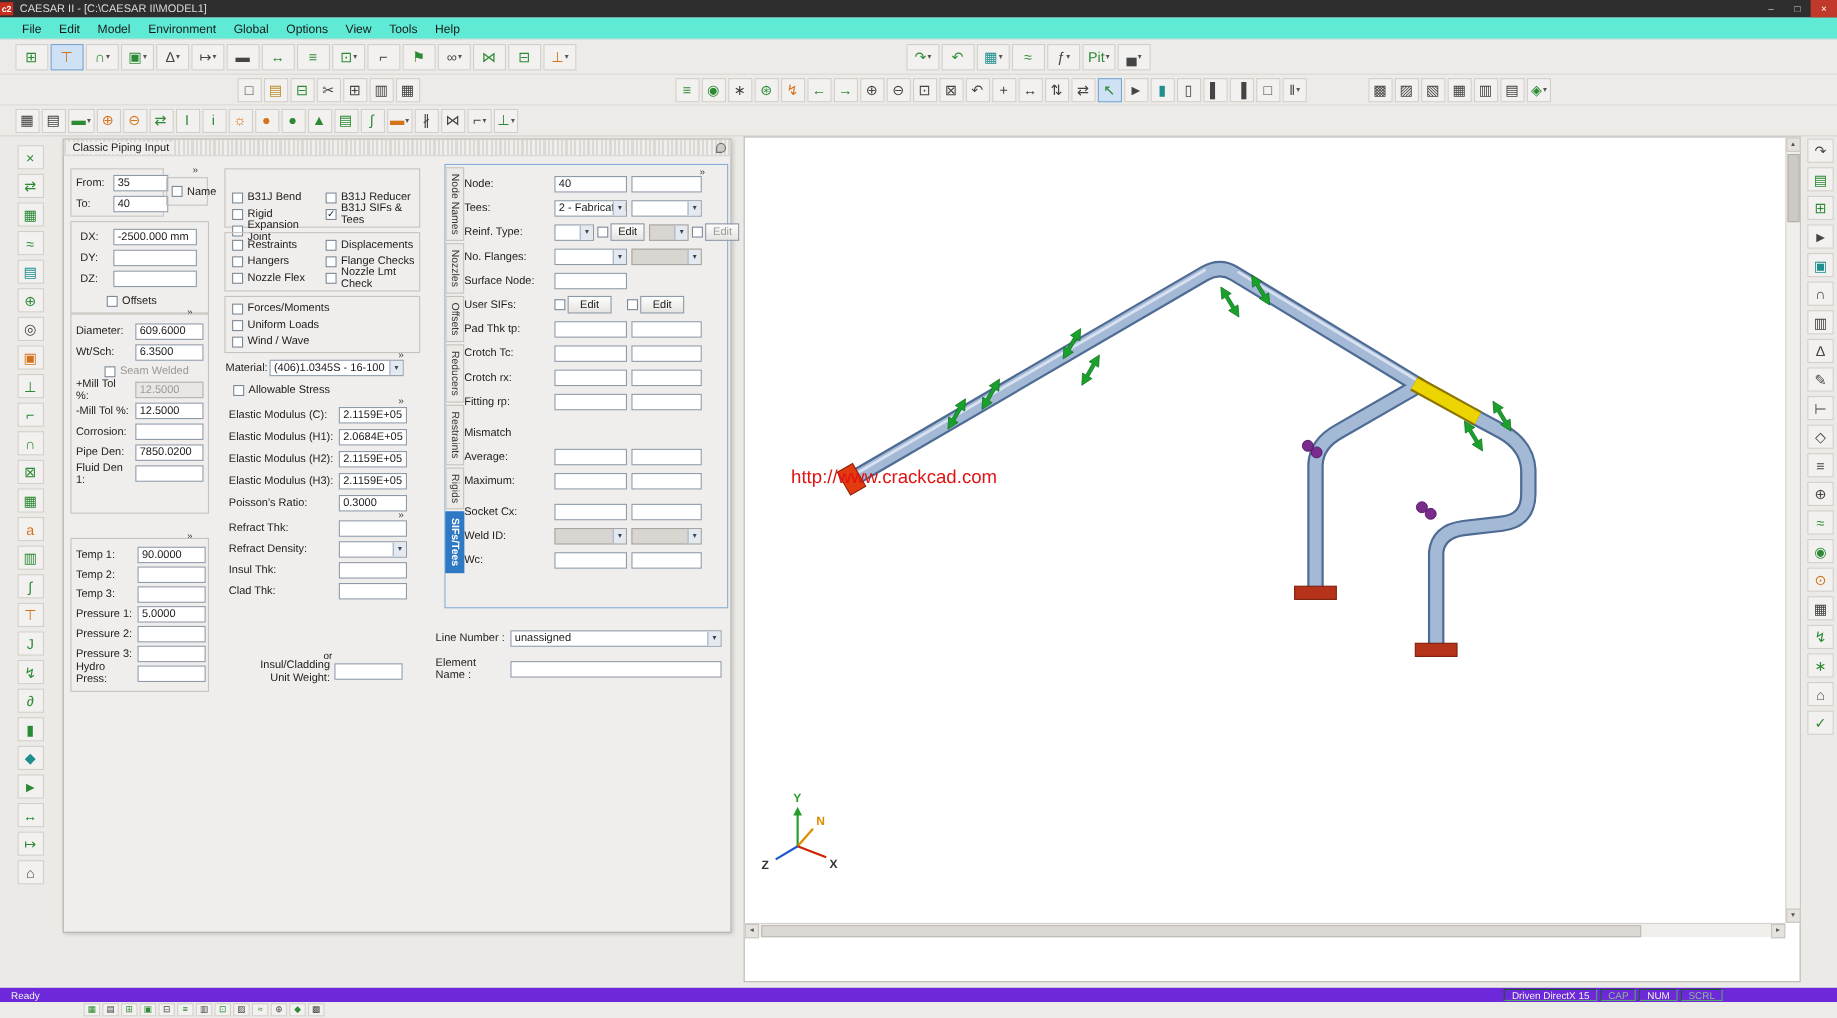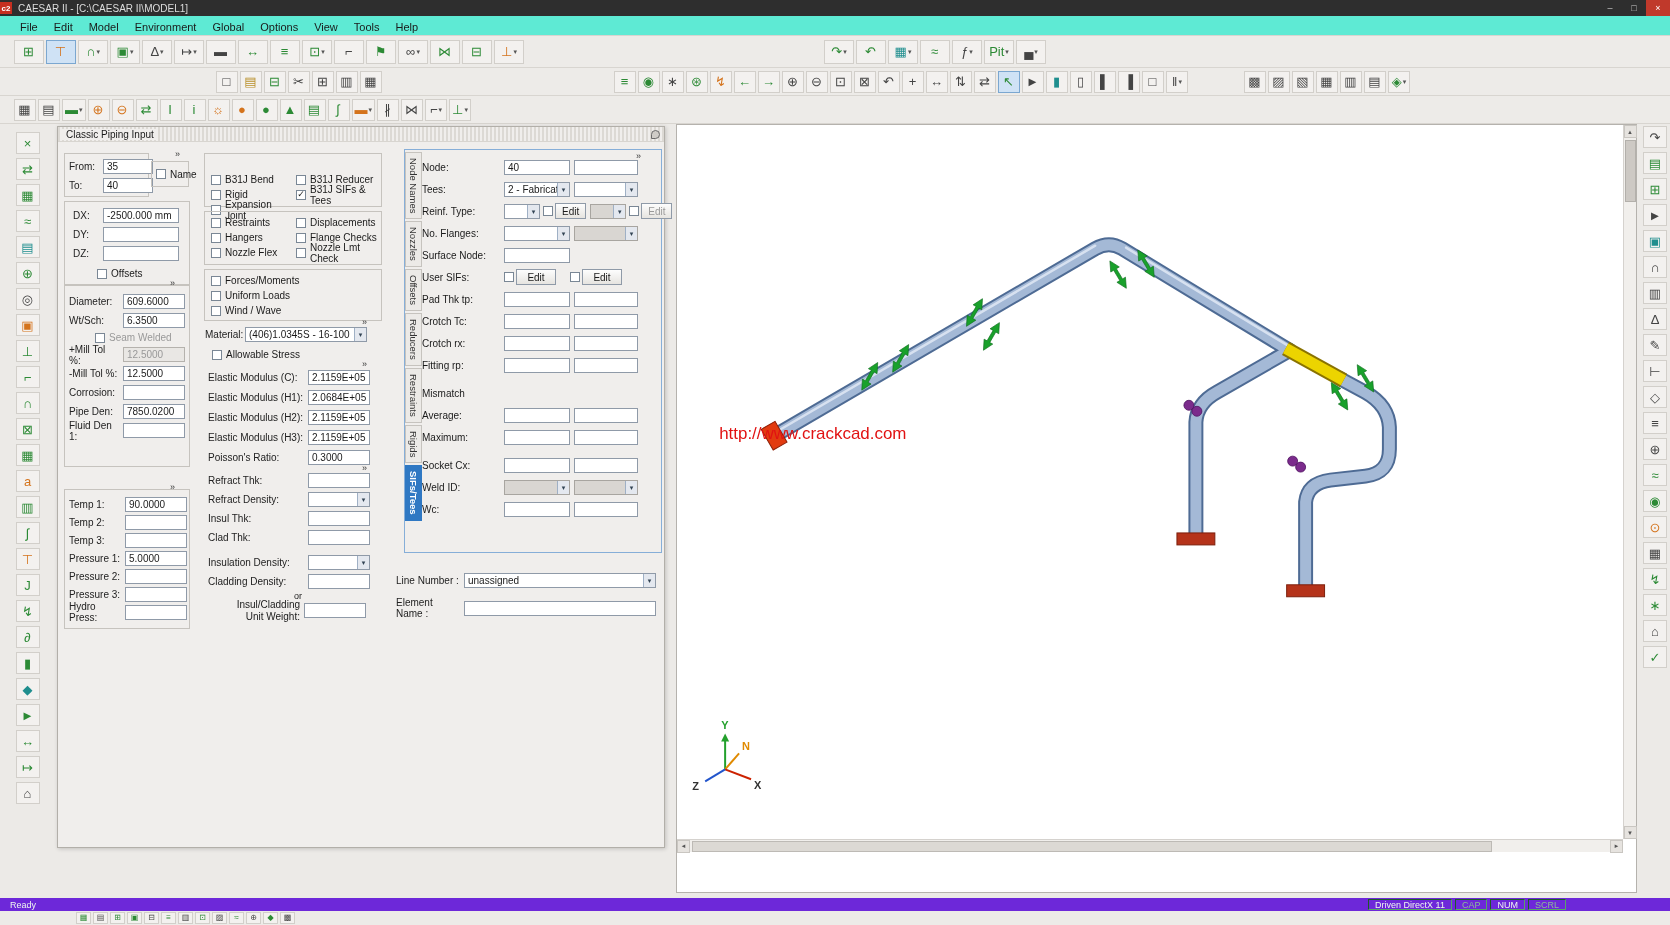--- a/index.html
+++ b/index.html
@@ -866,31 +866,20 @@
     </div>
       <div class="frow">
       <label class="flbl">Insul Thk:</label>
       <span class="fld input"></span>
     </div>
       <div class="frow">
       <label class="flbl">Clad Thk:</label>
       <span class="fld input"></span>
     </div>
     </div>
-  <div class="ins" style="position:absolute;left:146px;top:426px">
-
-  <div class="frow">
-      <label class="flbl">Insulation Density:</label>
-      <span class="fld combo"></span>
-    </div>
-      <div class="frow">
-      <label class="flbl">Cladding Density:</label>
-      <span class="fld input"></span>
-    </div>
-    </div>
   <span style="position:absolute;left:236px;top:464px;font-size:9px">or</span>
   <div style="position:absolute;left:146px;top:472px;display:flex;align-items:center">
     <div style="width:96px;text-align:right;margin-right:4px;font-size:10px;line-height:1.15">
       <div>Insul/Cladding</div>
       <div>Unit Weight:</div>
     </div>
     <span class="fld" style="width:62px"></span>
   </div>
 
   <span class="chev" style="left:578px;top:24px">»</span>
@@ -1078,21 +1067,21 @@
   </div>
   <div class="hsb">
     <span class="sbtn">◄</span>
     <span class="hthumb"></span>
     <span class="sbtn">►</span>
   </div>
 </div>
 
 <div id="statusbar">
   <span class="sready">Ready</span>
-  <span class="pane first">Driven DirectX 11</span>
+  <span class="pane first">Driven DirectX 15</span>
   <span class="pane dimp">CAP</span>
   <span class="pane">NUM</span>
   <span class="pane dimp">SCRL</span>
   <span class="endpad"></span>
 </div>
 
 <div id="bottombar">
 
 <div class="tbtn" title="bottom-grid">
     <span class="g b">▦</span>

